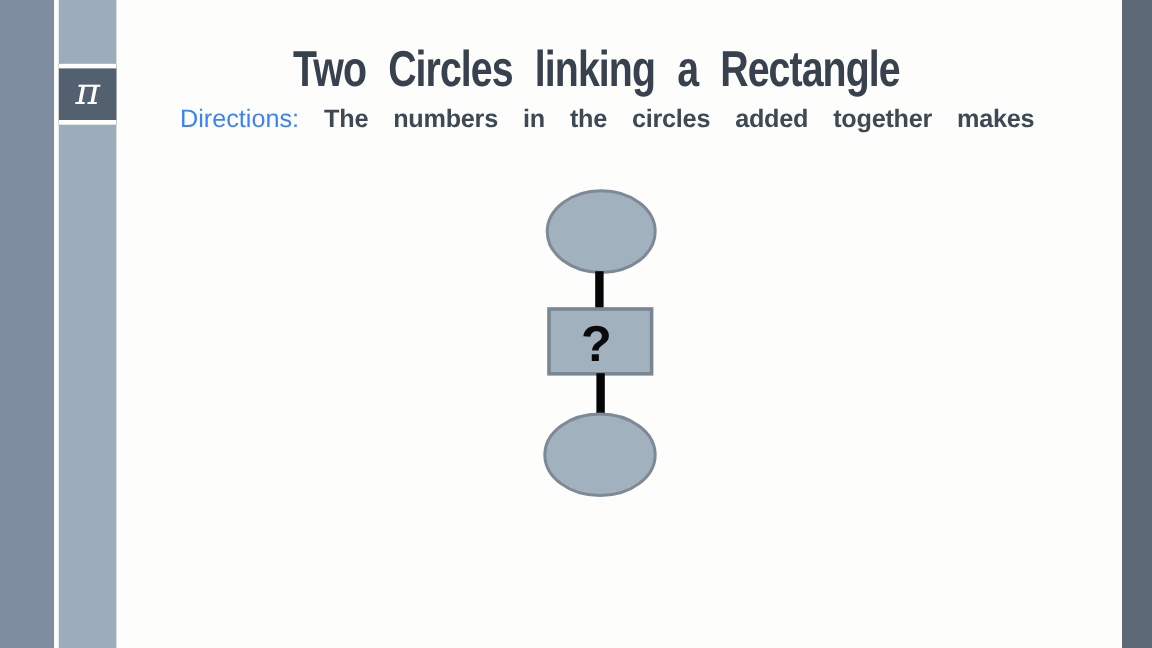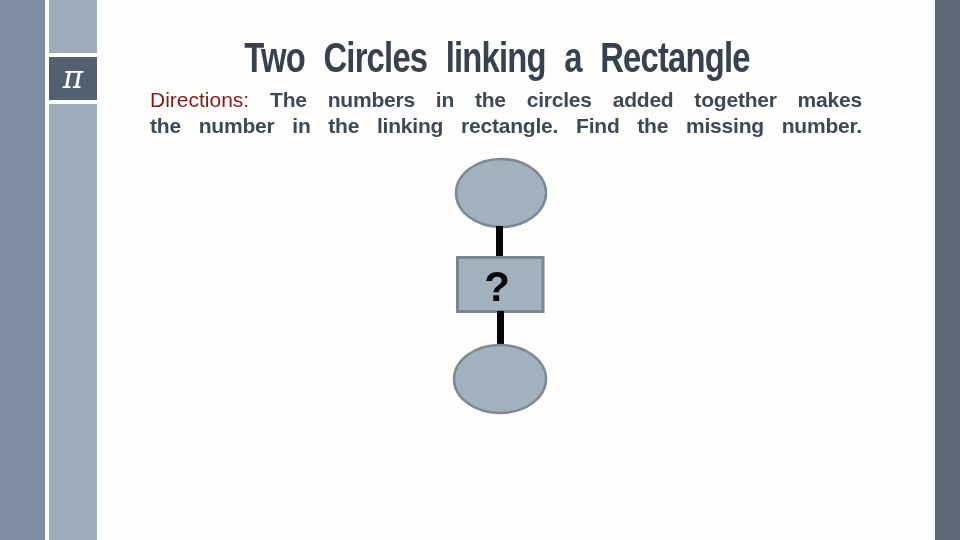--- a/index.html
+++ b/index.html
@@ -62,21 +62,21 @@
     font-weight: bold;
     line-height: 26px;
     letter-spacing: -0.2px;
   }
   .directions .line {
     text-align: justify;
     text-align-last: justify;
   }
   .directions .label {
     font-weight: normal;
-    color: #7f1d1d;
+    color: #3b82f6;
     letter-spacing: 0;
   }
   
   .diagram {
     position: absolute; left: 440px; top: 150px; width: 130px; height: 280px;
   }
   .shape { fill: #a1b1be; }
   .shape.ellipse { stroke: #7d8994; stroke-width: 2.5; }
   .shape.rect { stroke: #7a8692; stroke-width: 3; }
   .connector { fill: #060606; }
@@ -99,21 +99,20 @@
   <div class="pi-box">
     <span class="pi-symbol">π</span>
   </div>
 
   <div class="strip-right"></div>
 
   <h1 class="title">Two Circles linking a Rectangle</h1>
 
   <div class="directions">
     <div class="line"><span class="label">Directions:</span> <span>The numbers in the circles added together makes</span></div>
-    <div class="line"><span>the number in the linking rectangle. Find the missing number.</span></div>
   </div>
 
   <svg class="diagram" viewBox="0 0 130 280" width="130" height="280">
     <ellipse class="shape ellipse" cx="61" cy="43" rx="45" ry="34"></ellipse>
     <rect class="connector" x="56" y="76" width="7" height="34"></rect>
     <rect class="shape rect" x="17.5" y="107.5" width="85.5" height="54"></rect>
     <text class="q-mark" x="57" y="151">?</text>
     <rect class="connector" x="57" y="161" width="7" height="36"></rect>
     <ellipse class="shape ellipse" cx="60" cy="229" rx="46" ry="34"></ellipse>
   </svg>

